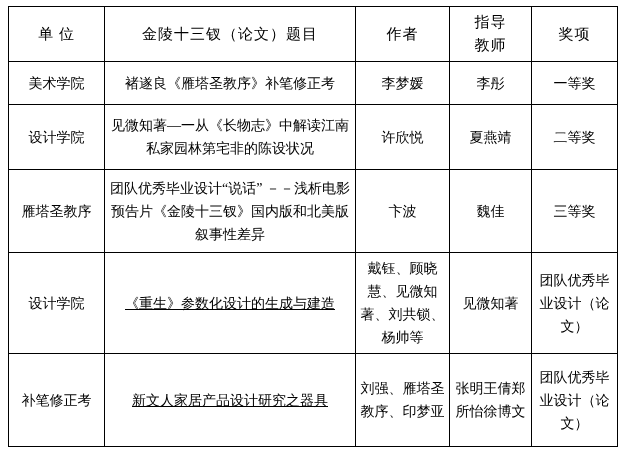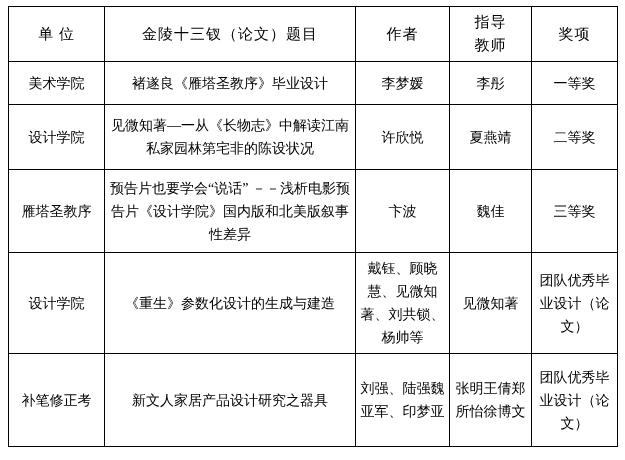--- a/index.html
+++ b/index.html
@@ -50,20 +50,21 @@
   .col-prize   { width: 86px; }
 
   td.title-cell {
     text-align: left;
     padding-left: 8px;
     padding-right: 6px;
     line-height: 26px;
   }
   td.title-center {
     text-align: center;
+    text-decoration: underline;
   }
   .hdr-two-line {
     display: block;
     line-height: 23px;
   }
   .cell-multiline {
     line-height: 25px;
     margin-left: 43px;
   }
   .row-h1 td { height: 34px; }
@@ -93,48 +94,48 @@
         <td>
           <span class="hdr-two-line">指导</span>
           <span class="hdr-two-line">教师</span>
         </td>
         <td>奖项</td>
       </tr>
     </thead>
     <tbody>
       <tr class="row-h2">
         <td>美术学院</td>
-        <td class="title-cell">褚遂良《雁塔圣教序》毕业设计</td>
+        <td class="title-cell">褚遂良《雁塔圣教序》补笔修正考</td>
         <td>李梦媛</td>
         <td>李彤</td>
         <td>一等奖</td>
       </tr>
       <tr class="row-h3">
         <td>设计学院</td>
         <td class="title-cell cell-multiline">见微知著—一从《长物志》中解读江南私家园林第宅非的陈设状况</td>
         <td>许欣悦</td>
         <td>夏燕靖</td>
         <td>二等奖</td>
       </tr>
       <tr class="row-h4">
         <td>雁塔圣教序</td>
-        <td class="title-cell cell-multiline">预告片也要学会“说话” －－浅析电影预告片《设计学院》国内版和北美版叙事性差异</td>
+        <td class="title-cell cell-multiline">团队优秀毕业设计“说话” －－浅析电影预告片《金陵十三钗》国内版和北美版叙事性差异</td>
         <td>卞波</td>
         <td>魏佳</td>
         <td>三等奖</td>
       </tr>
       <tr class="row-h5">
         <td>设计学院</td>
         <td class="title-center cell-multiline">《重生》参数化设计的生成与建造</td>
         <td class="cell-multiline">戴钰、顾晓慧、见微知著、刘共锁、杨帅等</td>
         <td class="cell-multiline">见微知著</td>
         <td class="cell-multiline">团队优秀毕业设计（论文）</td>
       </tr>
       <tr class="row-h6">
         <td class="cell-multiline">补笔修正考</td>
         <td class="title-center cell-multiline">新文人家居产品设计研究之器具</td>
-        <td class="cell-multiline">刘强、陆强魏亚军、印梦亚</td>
+        <td class="cell-multiline">刘强、雁塔圣教序、印梦亚</td>
         <td class="cell-multiline">张明王倩郑所怡徐博文</td>
         <td class="cell-multiline">团队优秀毕业设计（论文）</td>
       </tr>
     </tbody>
   </table>
 </div>
 
 </body></html>

